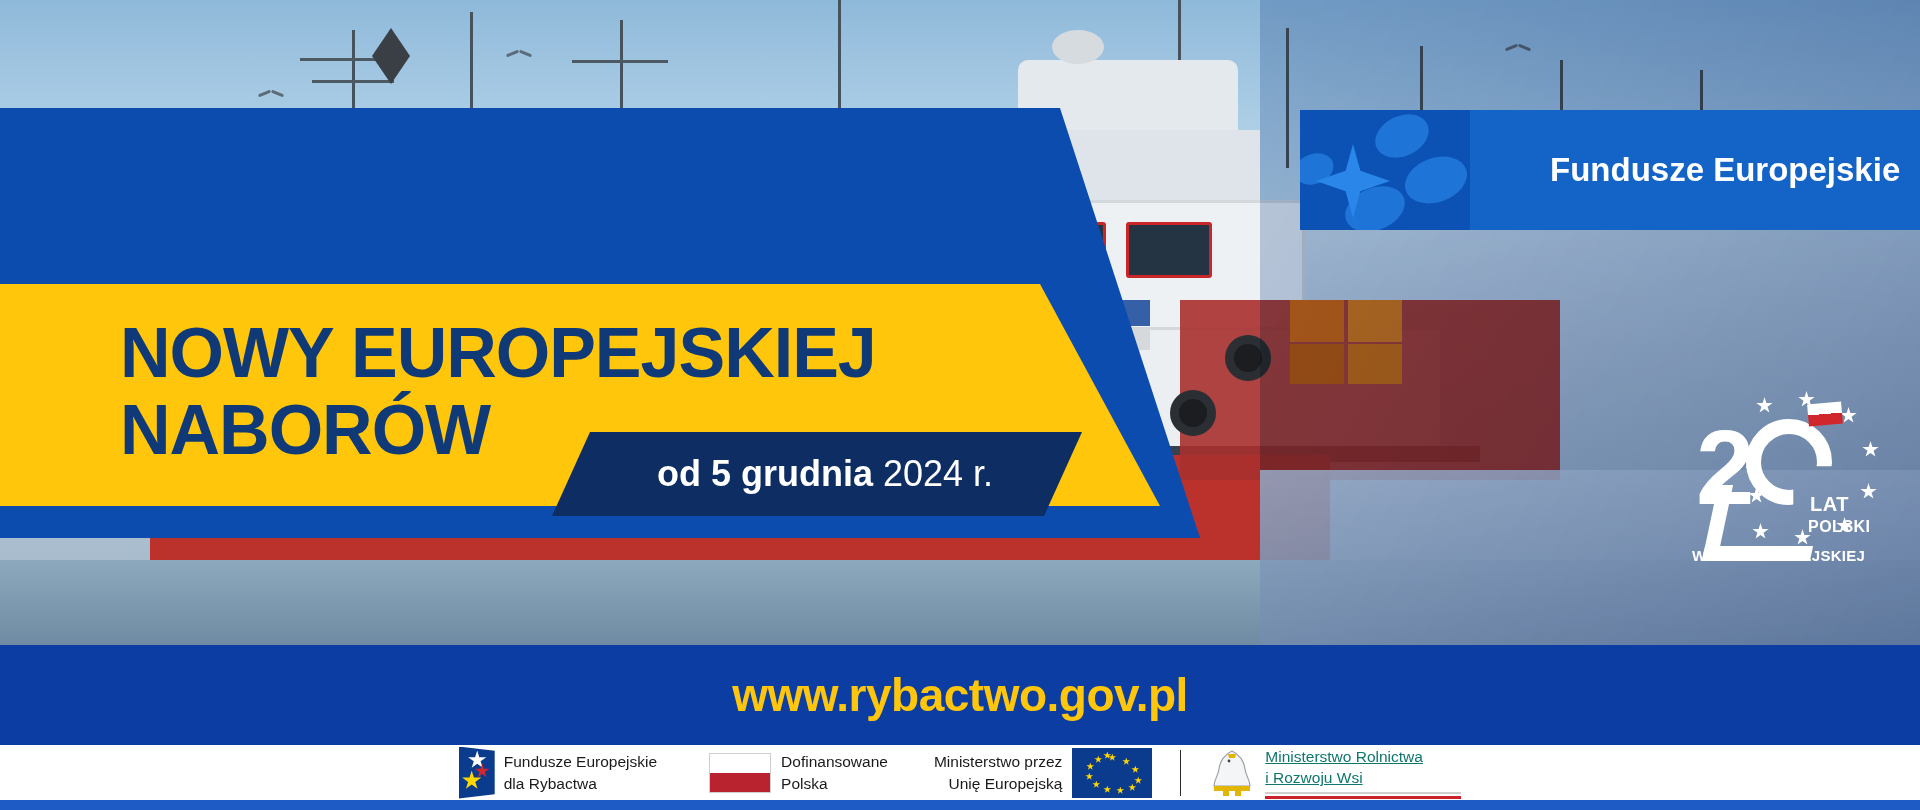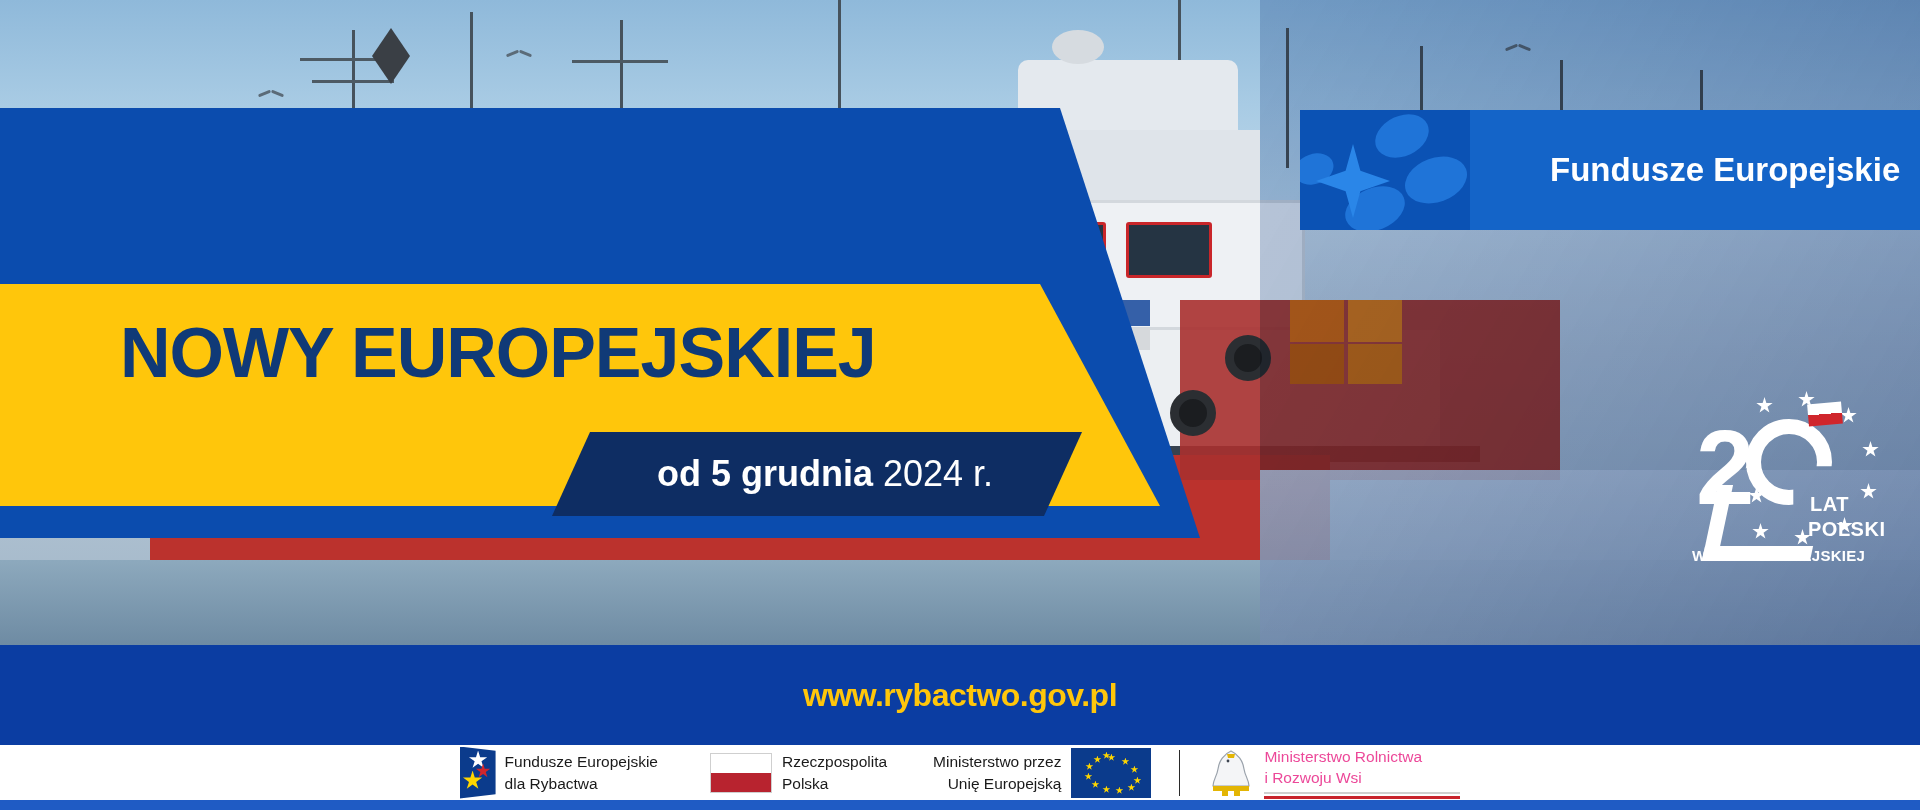--- a/index.html
+++ b/index.html
@@ -87,27 +87,27 @@
 
   
   .emblem { position:absolute; left:1690px; top:405px; width:200px; height:175px; color:#ffffff; }
   .emblem .two { position:absolute; left:6px; top:18px; font-size:105px; font-weight:bold; line-height:.85;
                  color:#ffffff; letter-spacing:-6px; }
   .emStar { position:absolute; width:17px; height:17px; background:#ffffff;
             clip-path:polygon(50% 0%,61% 35%,98% 35%,68% 57%,79% 91%,50% 70%,21% 91%,32% 57%,2% 35%,39% 35%); }
   .emFlag { position:absolute; left:118px; top:-2px; width:34px; height:22px;
             background:linear-gradient(#ffffff 0 50%, #d0262c 50% 100%); transform:rotate(-5deg); }
   .emLat { position:absolute; left:120px; top:88px; font-size:20px; font-weight:bold; letter-spacing:.5px; }
-  .emPolski { position:absolute; left:118px; top:113px; font-size:20px; font-weight:bold; letter-spacing:.5px; }
+  .emPolski { position:absolute; left:118px; top:113px; font-size:16px; font-weight:bold; letter-spacing:.5px; }
   .emWunii { position:absolute; left:2px; top:142px; font-size:15px; font-weight:bold; letter-spacing:.3px; white-space:nowrap; }
 
   
   .urlStrip { position:absolute; left:0; top:645px; width:1920px; height:100px; background:#0b3da2;
               display:flex; align-items:center; justify-content:center; }
-  .urlTxt { color:#ffc60b; font-weight:bold; font-size:32px; letter-spacing:-.5px; }
+  .urlTxt { color:#ffc60b; font-weight:bold; font-size:46px; letter-spacing:-.5px; }
 
   
   .footer { position:absolute; left:0; top:745px; width:1920px; height:55px; background:#ffffff;
             display:flex; align-items:center; justify-content:center; gap:0; }
   .bottomRule { position:absolute; left:0; top:800px; width:1920px; height:10px; background:#1f5bc4; }
 
   .logoGroup { display:flex; align-items:center; }
   .feMark { width:36px; height:52px; position:relative; background:#0b3b8c;
             clip-path:polygon(0 0, 100% 8%, 100% 92%, 0 100%); overflow:hidden; margin-right:9px; }
   .feMark .s { position:absolute; clip-path:polygon(50% 0%,61% 35%,98% 35%,68% 57%,79% 91%,50% 70%,21% 91%,32% 57%,2% 35%,39% 35%); }
@@ -121,21 +121,21 @@
 
   .euLbl { font-size:15.5px; line-height:1.38; color:#1a1a1a; text-align:right; margin-right:10px; }
   .euFlag { width:80px; height:50px; background:#0b3b8c; position:relative; }
   .euFlag i { position:absolute; width:8px; height:8px; background:#ffd600;
               clip-path:polygon(50% 0%,61% 35%,98% 35%,68% 57%,79% 91%,50% 70%,21% 91%,32% 57%,2% 35%,39% 35%); }
 
   .divider { width:1px; height:46px; background:#2a2a2a; margin:0 28px; }
 
   .eagle { width:46px; height:50px; position:relative; margin-right:10px; }
   .minTxtWrap { position:relative; }
-  .minTxt { font-size:15.5px; line-height:1.38; color:#ec4899; }
+  .minTxt { font-size:15.5px; line-height:1.38; color:#0f766e;text-decoration:underline; }
   .minRuleGrey { width:196px; height:2px; background:#cfcfcf; margin-top:4px; }
   .minRuleRed { width:196px; height:3px; background:#c8232c; margin-top:2px; }
 
   .gap1 { width:52px; } .gap2 { width:46px; }
 </style>
 </head>
 <body>
 
 <div class="banner">
 
@@ -198,20 +198,21 @@
     <div class="rightHaze"></div>
   </div>
 
   <div class="bluePanel"></div>
   <div class="headline">
   </div>
 
   <div class="yellowBand"></div>
   <div class="bigTitle">
     <div>NOWY EUROPEJSKIEJ</div>
+    <div>NABORÓW</div>
   </div>
 
   <div class="dateBadge">
     <div class="dateTxt">
       <b>od 5 grudnia</b>
       <span>2024 r.</span>
     </div>
   </div>
 
   <div class="feBadge">
@@ -265,21 +266,21 @@
         <div>Fundusze Europejskie</div>
         <div>dla Rybactwa</div>
       </div>
     </div>
 
     <div class="gap1"></div>
 
     <div class="logoGroup">
       <div class="plFlag"></div>
       <div class="lblTwo">
-        <div>Rzeczpospolita</div>
+        <div>Dofinansowane</div>
         <div>Polska</div>
       </div>
     </div>
 
     <div class="gap2"></div>
 
     <div class="logoGroup">
       <div class="euLbl">
         <div>Ministerstwo przez</div>
         <div>Unię Europejską</div>

